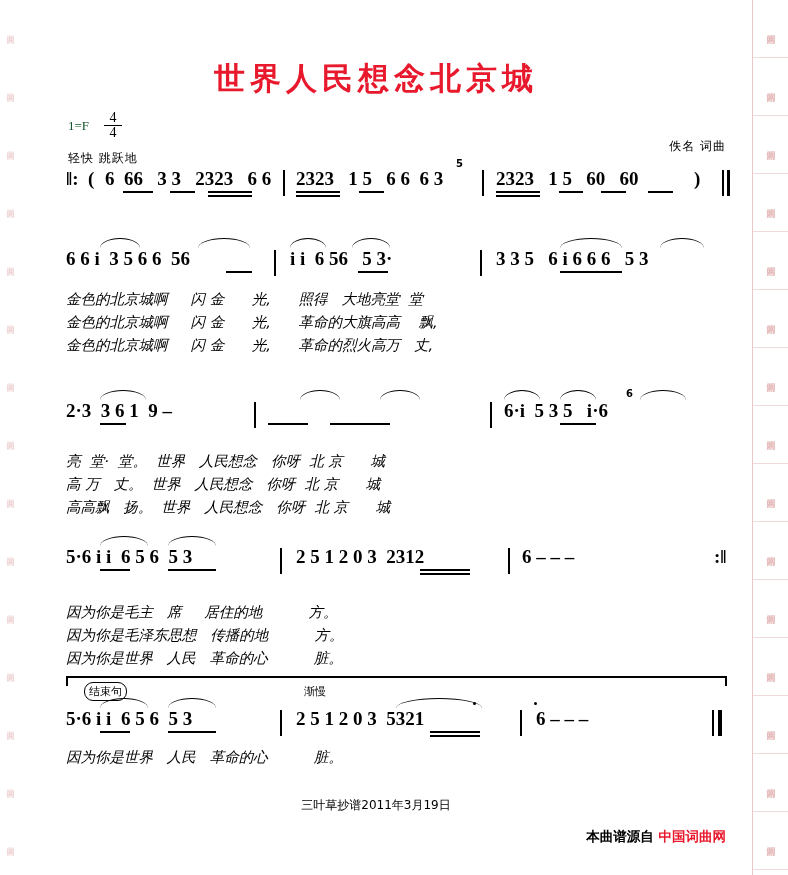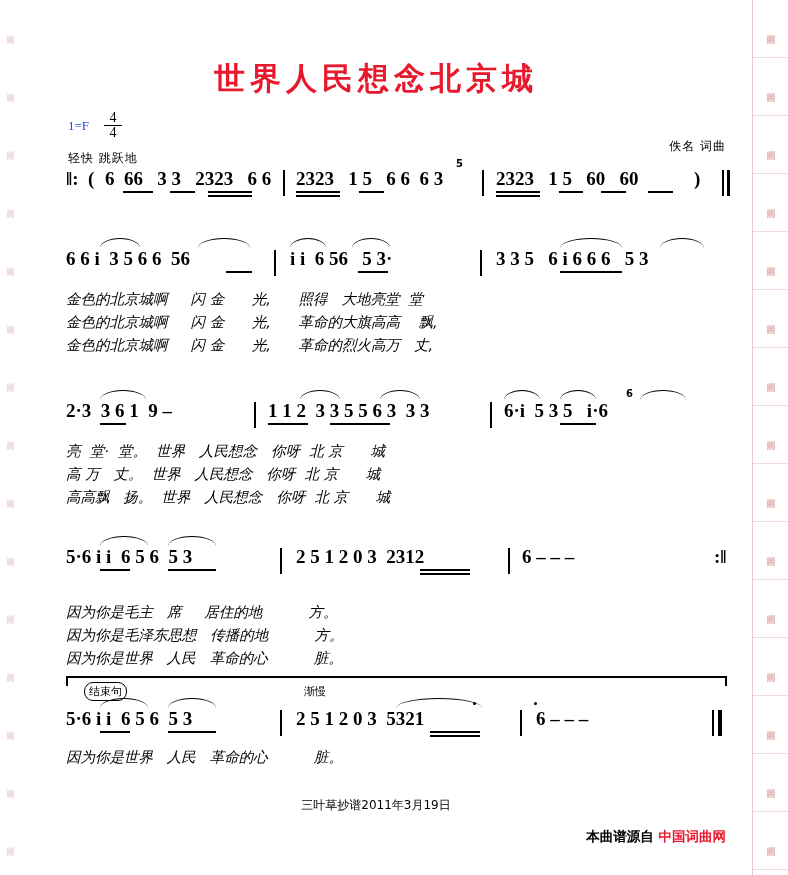--- a/index.html
+++ b/index.html
@@ -77,21 +77,21 @@
     color: #e8192c;
     letter-spacing: 5px;
     font-family: "DejaVu Sans", sans-serif;
   }
 
   .key-sig {
     position: absolute;
     left: 68px;
     top: 118px;
     font-size: 13px;
-    color: #1d4ed8;
+    color: #14532d;
     font-family: "Liberation Serif", serif;
   }
   .meter {
     position: absolute;
     left: 104px;
     top: 112px;
     font-size: 14px;
     line-height: 12px;
     text-align: center;
     width: 18px;
@@ -385,38 +385,37 @@
     </div>
     <div class="lyric">
       <span class="w" style="left:66px;">金色的北京城啊     闪 金      光,      革命的烈火高万   丈,</span>
     </div>
   </div>
 
   <div class="system" style="top:400px;">
     <div class="notes-row">
       <span class="n" style="left:66px;">2·3  3 6 1  9 –</span>
       <span class="barline" style="left:254px;"></span>
-      <span class="n" style="left:268px;">1 1 2  3 3 5 5 6 3  3 3</span>
       <span class="barline" style="left:490px;"></span>
       <span class="n" style="left:504px;">6·i  5 3 5   i·6</span>
 
       <span class="slur" style="left:100px; width:46px; top:-10px;"></span>
       <span class="slur" style="left:300px; width:40px; top:-10px;"></span>
       <span class="slur" style="left:380px; width:40px; top:-10px;"></span>
       <span class="slur" style="left:504px; width:36px; top:-10px;"></span>
       <span class="slur" style="left:560px; width:36px; top:-10px;"></span>
       <span class="slur" style="left:640px; width:46px; top:-10px;"></span>
 
       <span class="underline1" style="left:100px; width:26px; top:23px;"></span>
       <span class="underline1" style="left:268px; width:40px; top:23px;"></span>
       <span class="underline1" style="left:330px; width:60px; top:23px;"></span>
       <span class="underline1" style="left:560px; width:36px; top:23px;"></span>
       <span class="plain-tag" style="left:626px; top:-12px; font-size:10px;">6</span>
     </div>
-    <div class="lyric" style="margin-top:4px;">
+    <div class="lyric" style="margin-top:14px;">
       <span class="w" style="left:66px;">亮  堂·  堂。  世界   人民想念   你呀  北 京      城</span>
     </div>
     <div class="lyric">
       <span class="w" style="left:66px;">高 万   丈。  世界   人民想念   你呀  北 京      城</span>
     </div>
     <div class="lyric">
       <span class="w" style="left:66px;">高高飘   扬。  世界   人民想念   你呀  北 京      城</span>
     </div>
   </div>
 

